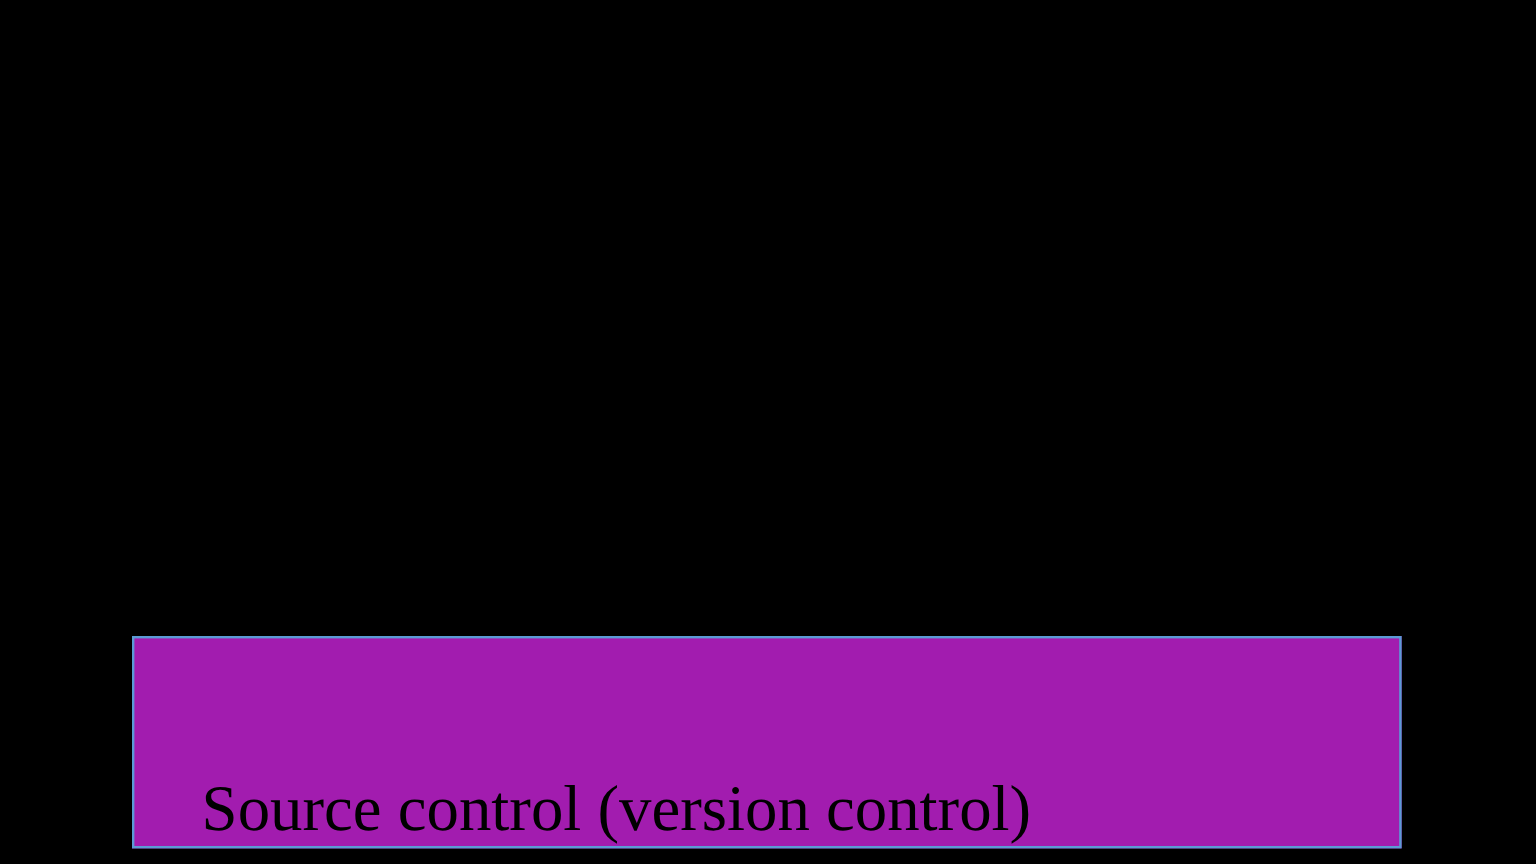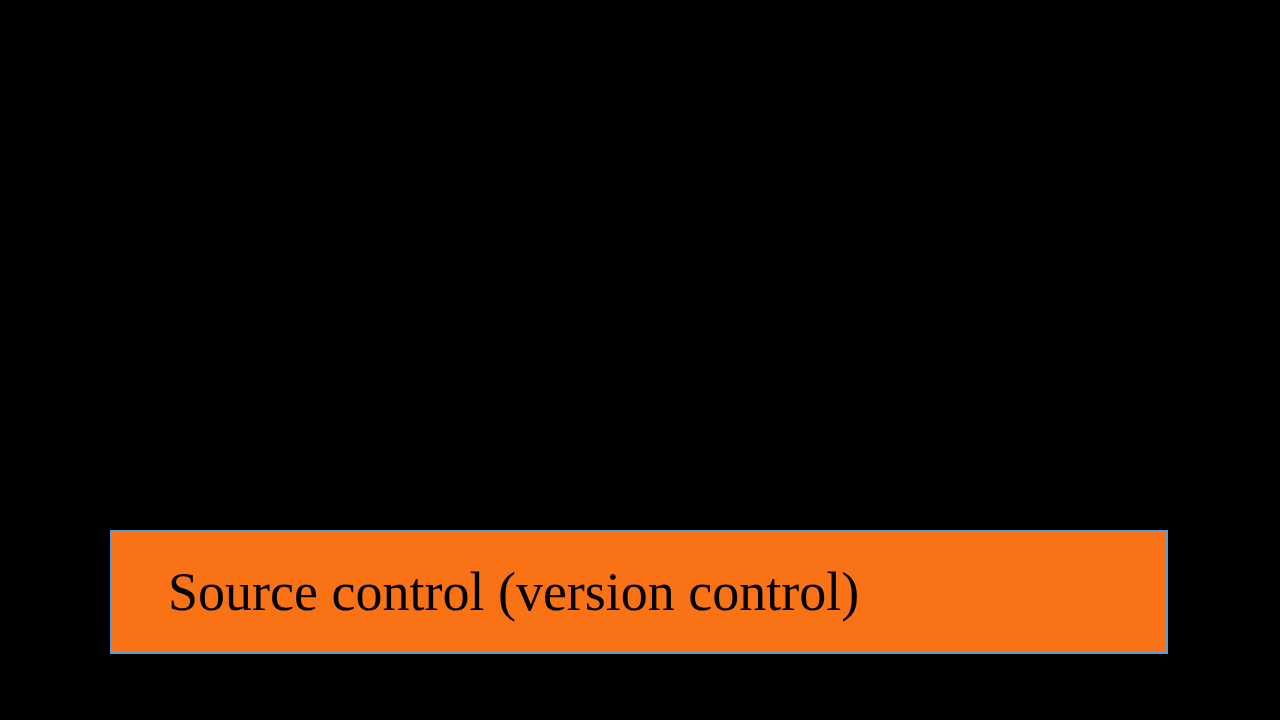--- a/index.html
+++ b/index.html
@@ -12,25 +12,25 @@
       height: 720px;
       background: #000000;
       position: relative;
       overflow: hidden;
     }
     .caption-box {
       position: absolute;
       left: 110px;
       top: 530px;
       width: 1058px;
-      height: 124px;
-      background: #f97316;
+      height: 177px;
+      background: #a21caf;
       border: 2px solid #5b9bd5;
       display: flex;
-      align-items: center;
+      align-items: flex-end;
       padding-left: 56px;
     }
     .caption-text {
       font-family: "Comic Sans MS", "Comic Sans", cursive;
       font-size: 54px;
       color: #000000;
       font-weight: normal;
     }
   </style>
 </head>

